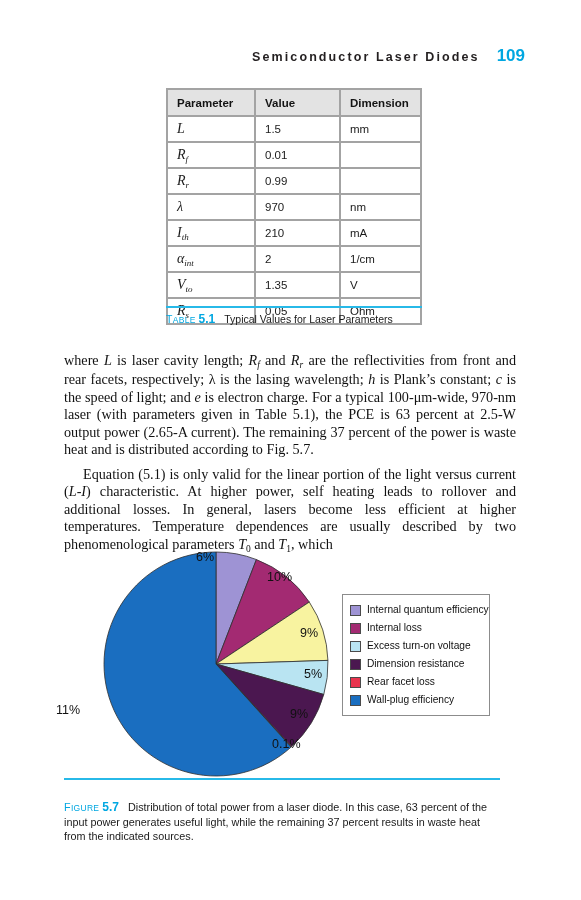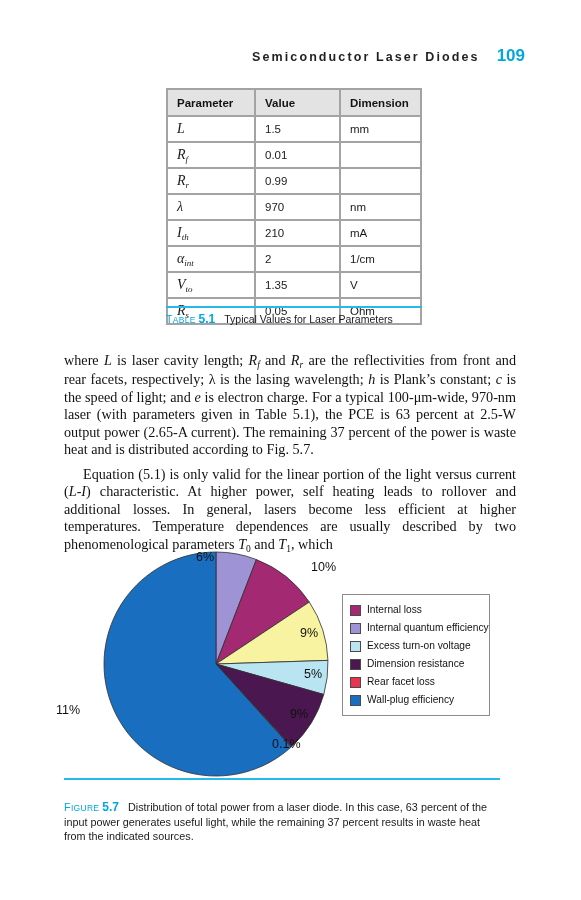--- a/index.html
+++ b/index.html
@@ -247,35 +247,35 @@
           <path d="M 120 114 L 195.65 196.59 A 112 112 0 0 1 195.14 197.06 Z" fill="#e8344e" stroke="#2f2f2f" stroke-width="0.8">
             <title>Rear facet loss 0.1%</title>
           </path>
           <path d="M 120 114 L 195.14 197.06 A 112 112 0 1 1 120.00 2.00 Z" fill="#1a6ec0" stroke="#2f2f2f" stroke-width="0.8">
             <title>Wall-plug efficiency 63%</title>
           </path>
         </svg>
     </div>
 
     <div class="pct" style="left:196px;top:2px;">6%</div>
-    <div class="pct" style="left:267px;top:12px;margin-left:44px;">10%</div>
+    <div class="pct" style="left:267px;top:22px;">10%</div>
     <div class="pct" style="left:300px;top:78px;">9%</div>
     <div class="pct" style="left:304px;top:119px;">5%</div>
     <div class="pct" style="left:290px;top:159px;">9%</div>
     <div class="pct" style="left:272px;top:189px;">0.1%</div>
     <div class="pct" style="left:56px;top:155px;">11%</div>
 
     <div class="legend" id="legend">
         <div class="leg-row">
+          <span class="swatch" style="background: rgb(158, 147, 212);"></span>
+          <span class="leg-label">Internal quantum efficiency</span>
+        </div>
+        <div class="leg-row">
           <span class="swatch" style="background: rgb(163, 42, 114);"></span>
           <span class="leg-label">Internal loss</span>
-        </div>
-        <div class="leg-row">
-          <span class="swatch" style="background: rgb(158, 147, 212);"></span>
-          <span class="leg-label">Internal quantum efficiency</span>
         </div>
         <div class="leg-row">
           <span class="swatch" style="background: rgb(185, 228, 242);"></span>
           <span class="leg-label">Excess turn-on voltage</span>
         </div>
         <div class="leg-row">
           <span class="swatch" style="background: rgb(75, 23, 80);"></span>
           <span class="leg-label">Dimension resistance</span>
         </div>
         <div class="leg-row">

